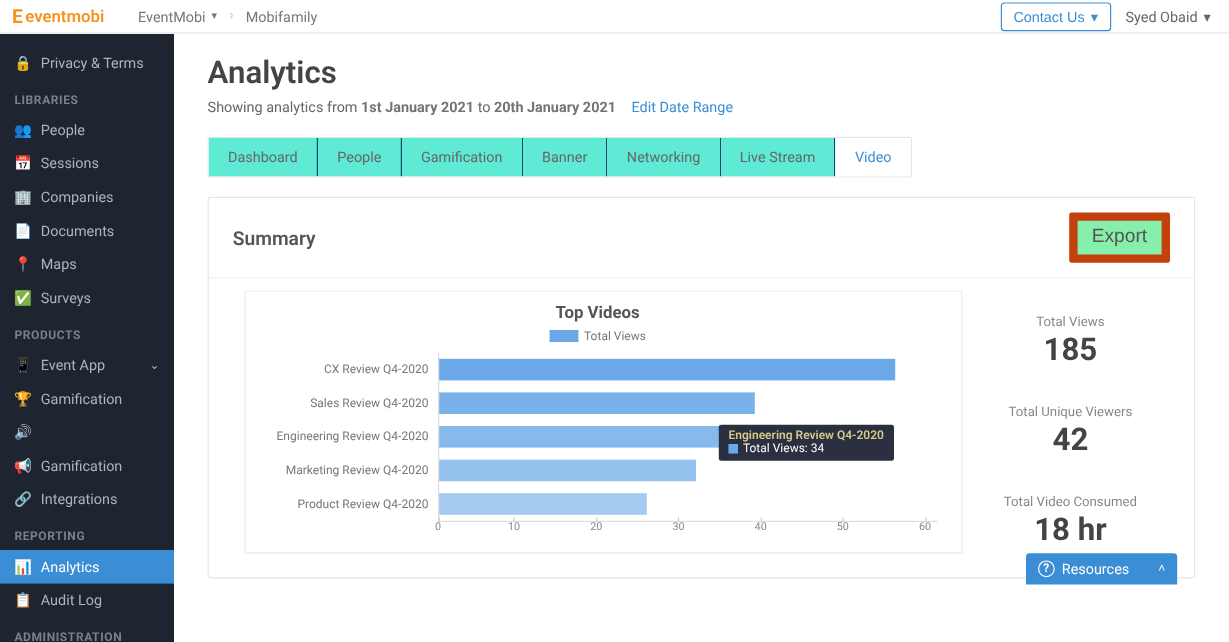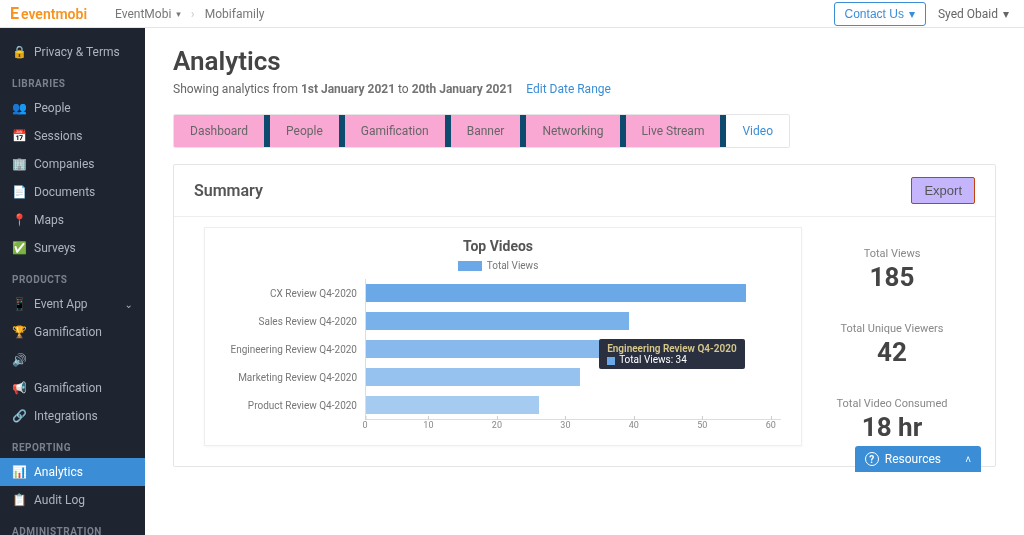--- a/index.html
+++ b/index.html
@@ -19,27 +19,27 @@
 .side-item.active { background: #3b8dd6; color: #fff; }
 .side-header { font-size: 10px; font-weight: 700; color: #7a808c; padding: 12px 12px 5px 12px; letter-spacing: 0.5px; text-transform: uppercase; }
 .side-icon { width: 14px; text-align: center; font-size: 12px; }
 .side-item .chev { margin-left: auto; font-size: 10px; }
 .main { flex: 1; padding: 18px 28px; overflow: hidden; background: #fff; }
 .page-title { font-size: 26px; font-weight: 600; color: #444; margin-bottom: 6px; }
 .date-line { font-size: 12px; color: #666; margin-bottom: 18px; }
 .date-line b { color: #737373; }
 .date-link { color: #3b8dd6; margin-left: 10px; cursor: pointer; }
 .tabs { display: flex; border: 1px solid #e5e5e5; border-radius: 2px; overflow: hidden; width: fit-content; }
-.tab { padding: 9px 16px; font-size: 12px; color: #666; cursor: pointer; border-right: 6px solid #0c4a6e; background: #f9a8d4; }
+.tab { padding: 9px 16px; font-size: 12px; color: #666; cursor: pointer; border-right: 1px solid #0c4a6e; background: #5eead4; }
 .tab:last-child { border-right: none; }
 .tab.active { color: #3b8dd6; background: #fff; }
 .panel { border: 1px solid #e5e5e5; border-radius: 2px; margin-top: 16px; position: relative; }
 .panel-head { display: flex; align-items: center; padding: 12px 20px; border-bottom: 1px solid #eee; }
 .panel-title { font-size: 16px; font-weight: 600; color: #555; }
-.export-btn { margin-left: auto; border: 1px solid #c2410c; background: #c4b5fd; color: #555; padding: 5px 12px; font-size: 13px; border-radius: 2px; cursor: pointer; }
+.export-btn { margin-left: auto; border: 7px solid #c2410c; background: #86efac; color: #555; padding: 5px 12px; font-size: 16px; border-radius: 2px; cursor: pointer; }
 .panel-body { display: flex; padding: 10px 10px 20px 10px; }
 .chart-card { flex: 1; border: 1px solid #eee; margin: 0 10px 0 20px; padding: 10px 20px 10px 10px; box-shadow: 0 1px 3px rgba(0,0,0,0.04); max-width: 598px; }
 .chart-title { text-align: center; font-weight: 700; font-size: 14px; color: #555; margin-bottom: 6px; }
 .legend { text-align: center; font-size: 10px; color: #777; margin-bottom: 8px; }
 .legend-sw { display: inline-block; width: 24px; height: 10px; background: #6aa8e8; vertical-align: middle; margin-right: 5px; }
 .bars-outer { position: relative; }
 .bar-row { display: flex; align-items: center; height: 28px; }
 .bar-label { width: 150px; text-align: right; font-size: 10px; color: #777; padding-right: 8px; }
 .bar-track { flex: 1; position: relative; height: 100%; display: flex; align-items: center; border-left: 1px solid #ddd; }
 .bar-fill { height: 18px; background: #6aa8e8; }

